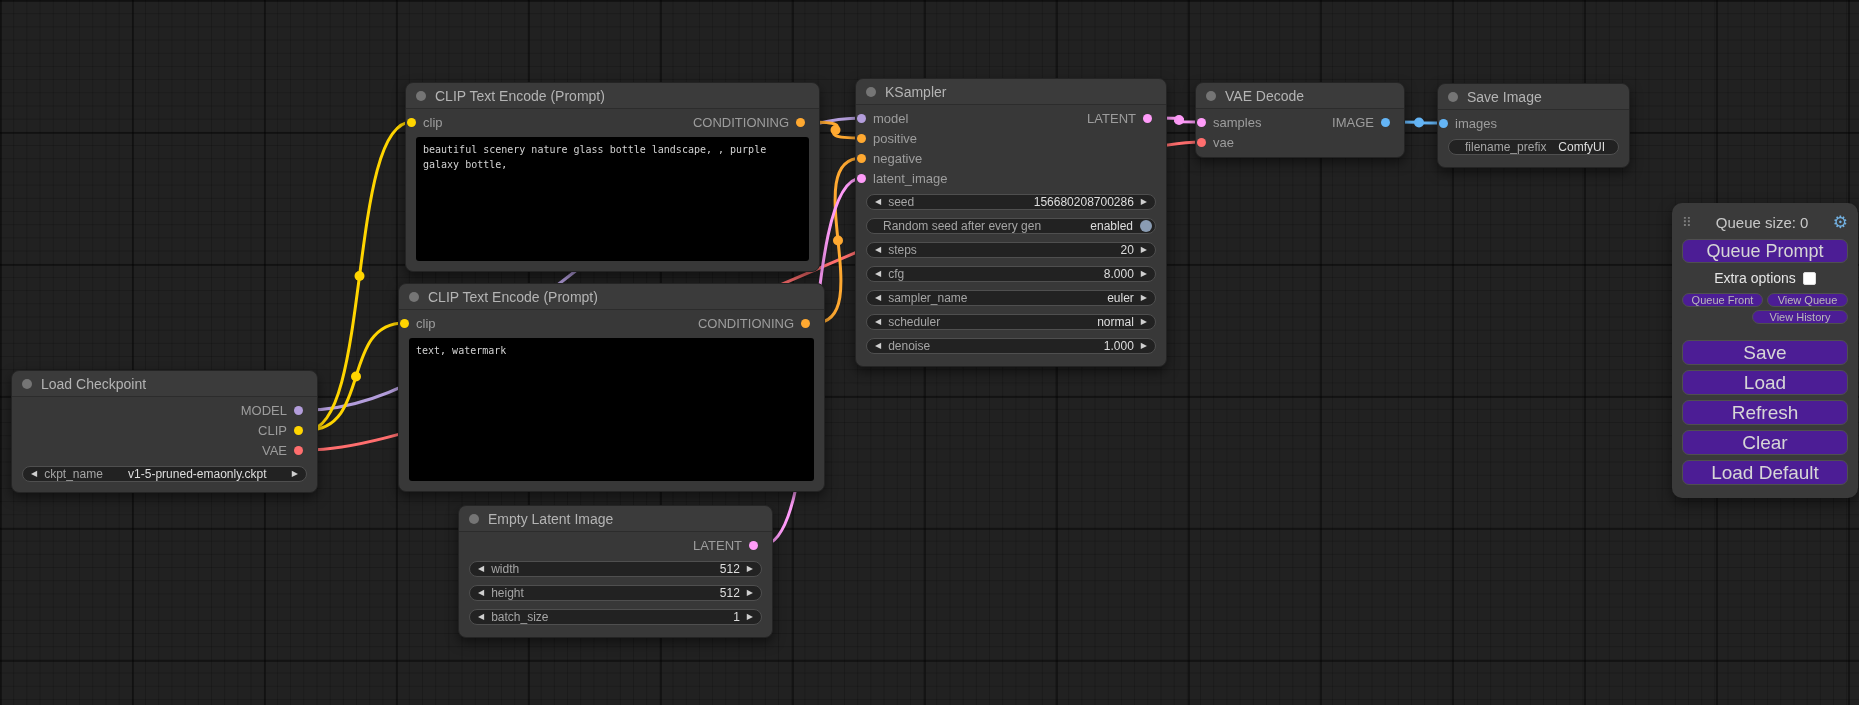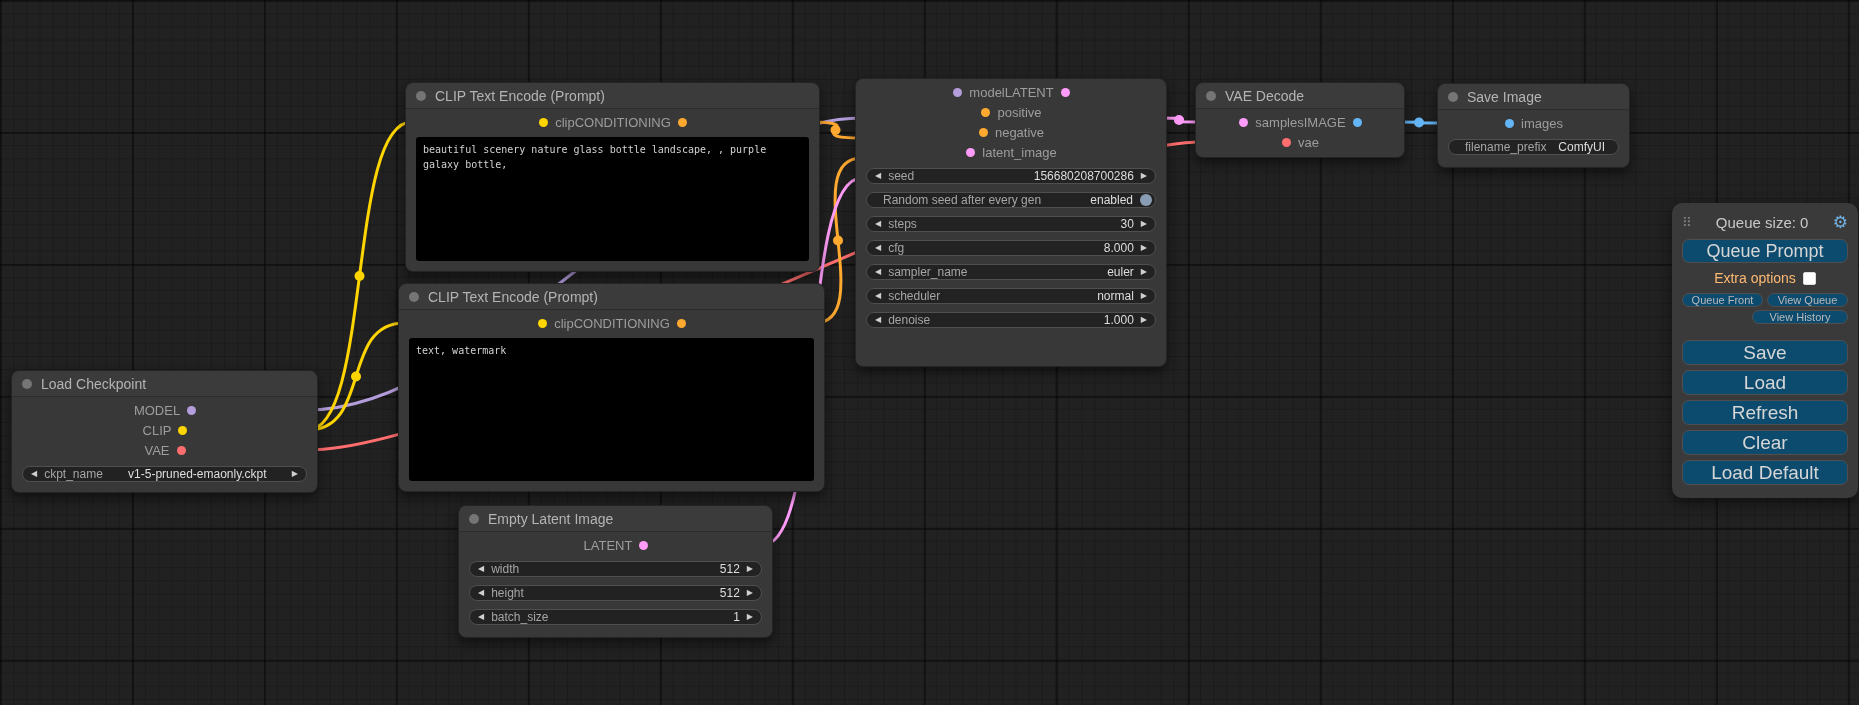--- a/index.html
+++ b/index.html
@@ -22,26 +22,26 @@
     position:absolute;z-index:2;display:flex;flex-direction:column;
     background:#383838;border:1px solid #242424;border-radius:8px;
     box-shadow:0 5px 12px rgba(0,0,0,0.5);
   }
   .node-title{
     flex:0 0 26px;display:flex;align-items:center;gap:9px;padding:0 10px;
     color:#b4b4b4;font-size:14px;border-bottom:1px solid rgba(0,0,0,0.25);
     border-radius:8px 8px 0 0;background:rgba(255,255,255,0.015);
   }
   .title-dot{width:10px;height:10px;border-radius:50%;background:#757575;flex:0 0 auto;}
-  .slot-rows{display:flex;flex-direction:column;padding-top:3px;align-items:center;}
+  .slot-rows{display:flex;flex-direction:column;padding-top:3px;}
   .slot-row{display:flex;justify-content:space-between;align-items:center;height:20px;font-size:13px;color:#9d9d9d;}
   .slot{display:flex;align-items:center;gap:7px;}
   .slot-dot{width:9px;height:9px;border-radius:50%;flex:0 0 auto;}
   .slot.in{padding-left:1px;}
-  .slot.out{padding-right:0;margin-left:auto;}
+  .slot.out{padding-right:14px;margin-left:auto;}
   .prompt{
     flex:1;margin:5px 10px 10px 10px;background:#000000;border-radius:3px;
     padding:5px 7px;font-family:"DejaVu Sans Mono",monospace;font-size:10px;
     line-height:1.5;color:#d2d2d2;white-space:pre-wrap;overflow:hidden;
   }
   .widgets{display:flex;flex-direction:column;gap:8px;padding:6px 10px 10px 10px;}
   .widget{
     flex:0 0 16px;height:16px;background:#222;border:1px solid #4f4f4f;border-radius:9px;
     display:flex;align-items:center;padding:0 8px;font-size:12px;color:#a5a5a5;gap:7px;
   }
@@ -56,25 +56,25 @@
   .menu{
     position:absolute;z-index:3;left:1672px;top:203px;width:186px;height:295px;
     background:#3a3a3a;border-radius:10px;box-shadow:0 5px 14px rgba(0,0,0,0.5);
     padding:8px 10px;display:flex;flex-direction:column;color:#cfcfcf;
   }
   .menu-header{display:flex;align-items:center;height:22px;margin-bottom:6px;}
   .drag-handle{color:#7d7d7d;font-size:13px;cursor:grab;}
   .queue-size{flex:1;text-align:center;font-size:15px;color:#c8c8c8;}
   .gear{color:#72b1e2;font-size:17px;line-height:1;cursor:pointer;}
   .btn{
-    font-family:inherit;background:#0c4a6e;border:1px solid #4f4f4f;border-radius:7px;
+    font-family:inherit;background:#4c1d95;border:1px solid #4f4f4f;border-radius:7px;
     color:#d6d6d6;cursor:pointer;
   }
   .btn.queue{height:24px;font-size:18px;width:100%;}
-  .extra-row{display:flex;align-items:center;justify-content:center;gap:7px;height:24px;margin-top:3px;font-size:14px;color:#fdba74;}
+  .extra-row{display:flex;align-items:center;justify-content:center;gap:7px;height:24px;margin-top:3px;font-size:14px;color:#e5e5e5;}
   .checkbox{width:13px;height:13px;background:#fff;border-radius:2px;border:1px solid #ddd;cursor:pointer;}
   .small-row{display:flex;gap:4px;margin-top:3px;}
   .small-row.center{justify-content:flex-end;}
   .btn.small{height:14px;font-size:11px;line-height:10px;flex:1;border-radius:8px;color:#b9b9b9;padding:0 6px;}
   .btn.small.fixed{flex:0 0 auto;width:96px;}
   .big-buttons{display:flex;flex-direction:column;gap:5px;margin-top:16px;}
   .btn.big{height:25px;font-size:19px;}
 </style>
 </head>
 <body>
@@ -133,20 +133,24 @@
           </span>
           <span class="slot out">
             <span>CONDITIONING</span>
             <span class="slot-dot" style="background: rgb(255, 169, 49);"></span>
           </span>
         </div>
       </div>
       <div class="prompt">text, watermark</div>
     </div>
   <div class="node" style="left:855px;top:78px;width:312px;height:289px;">
+      <div class="node-title">
+        <span class="title-dot"></span>
+        <span>KSampler</span>
+      </div>
       <div class="slot-rows">
         <div class="slot-row">
           <span class="slot in">
             <span class="slot-dot" style="background: rgb(179, 157, 219);"></span>
             <span>model</span>
           </span>
           <span class="slot out">
             <span>LATENT</span>
             <span class="slot-dot" style="background: rgb(255, 156, 249);"></span>
           </span>
@@ -178,21 +182,21 @@
           <span class="arrow">▶</span>
         </div>
         <div class="widget no-arrows">
           <span class="wname">Random seed after every gen</span>
           <span class="wvalue">enabled</span>
           <span class="knob"></span>
         </div>
         <div class="widget">
           <span class="arrow">◀</span>
           <span class="wname">steps</span>
-          <span class="wvalue">30</span>
+          <span class="wvalue">20</span>
           <span class="arrow">▶</span>
         </div>
         <div class="widget">
           <span class="arrow">◀</span>
           <span class="wname">cfg</span>
           <span class="wvalue">8.000</span>
           <span class="arrow">▶</span>
         </div>
         <div class="widget">
           <span class="arrow">◀</span>

